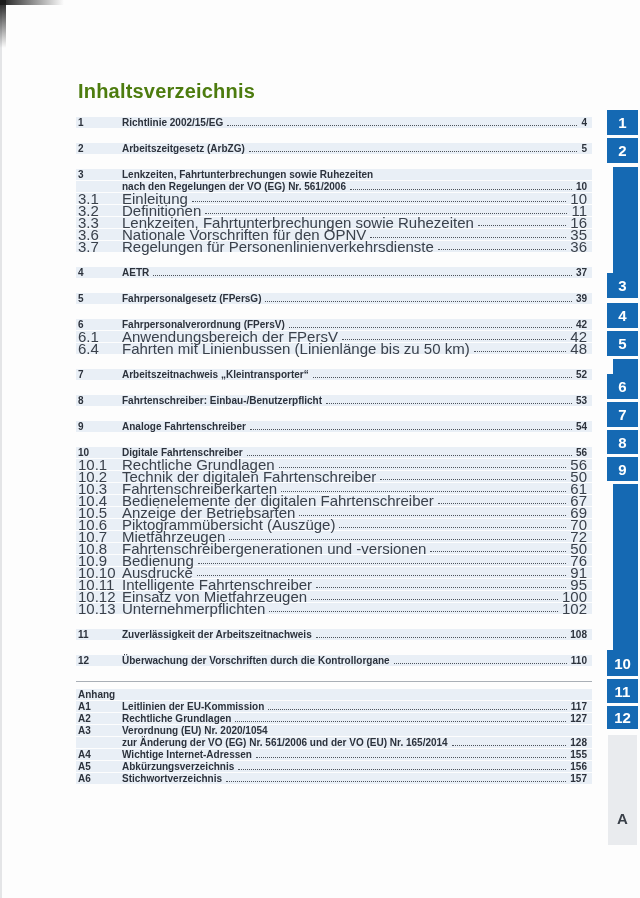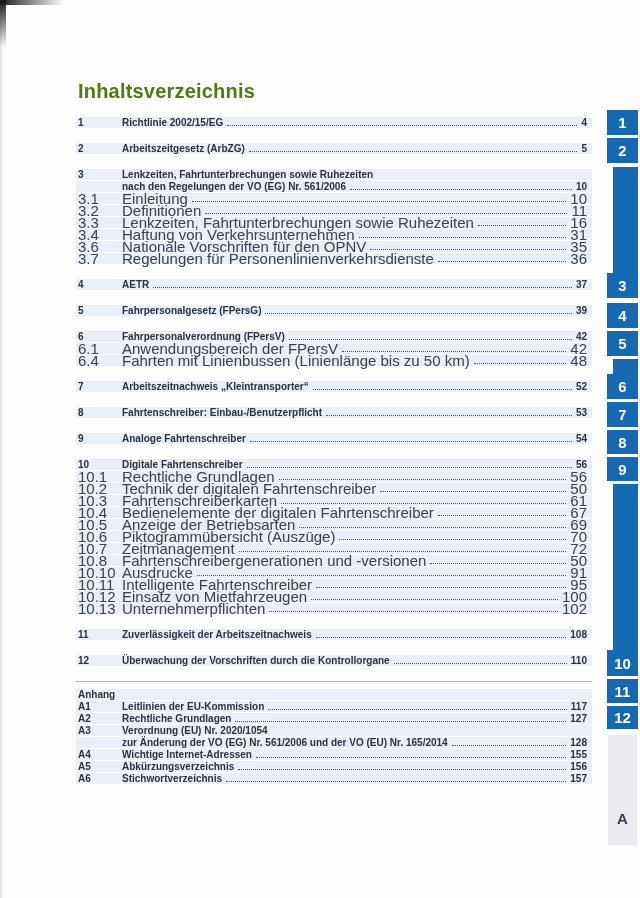--- a/index.html
+++ b/index.html
@@ -101,26 +101,20 @@
           <span class="dots"></span>
           <span class="pg">11</span>
         </div>
         <div class="row">
           <span class="num">3.3</span>
           <span class="t">Lenkzeiten, Fahrtunterbrechungen sowie Ruhezeiten</span>
           <span class="dots"></span>
           <span class="pg">16</span>
         </div>
         <div class="row">
-          <span class="num">3.4</span>
-          <span class="t">Haftung von Verkehrsunternehmen</span>
-          <span class="dots"></span>
-          <span class="pg">31</span>
-        </div>
-        <div class="row">
           <span class="num">3.6</span>
           <span class="t">Nationale Vorschriften für den ÖPNV</span>
           <span class="dots"></span>
           <span class="pg">35</span>
         </div>
         <div class="row">
           <span class="num">3.7</span>
           <span class="t">Regelungen für Personenlinienverkehrsdienste</span>
           <span class="dots"></span>
           <span class="pg">36</span>
@@ -224,29 +218,35 @@
           <span class="pg">69</span>
         </div>
         <div class="row">
           <span class="num">10.6</span>
           <span class="t">Piktogrammübersicht (Auszüge)</span>
           <span class="dots"></span>
           <span class="pg">70</span>
         </div>
         <div class="row">
           <span class="num">10.7</span>
-          <span class="t">Zeitmanagement</span>
+          <span class="t">Mietfahrzeugen</span>
           <span class="dots"></span>
           <span class="pg">72</span>
         </div>
         <div class="row">
           <span class="num">10.8</span>
           <span class="t">Fahrtenschreibergenerationen und -versionen</span>
           <span class="dots"></span>
           <span class="pg">50</span>
+        </div>
+        <div class="row">
+          <span class="num">10.9</span>
+          <span class="t">Bedienung</span>
+          <span class="dots"></span>
+          <span class="pg">76</span>
         </div>
         <div class="row">
           <span class="num">10.10</span>
           <span class="t">Ausdrucke</span>
           <span class="dots"></span>
           <span class="pg">91</span>
         </div>
         <div class="row">
           <span class="num">10.11</span>
           <span class="t">Intelligente Fahrtenschreiber</span>

